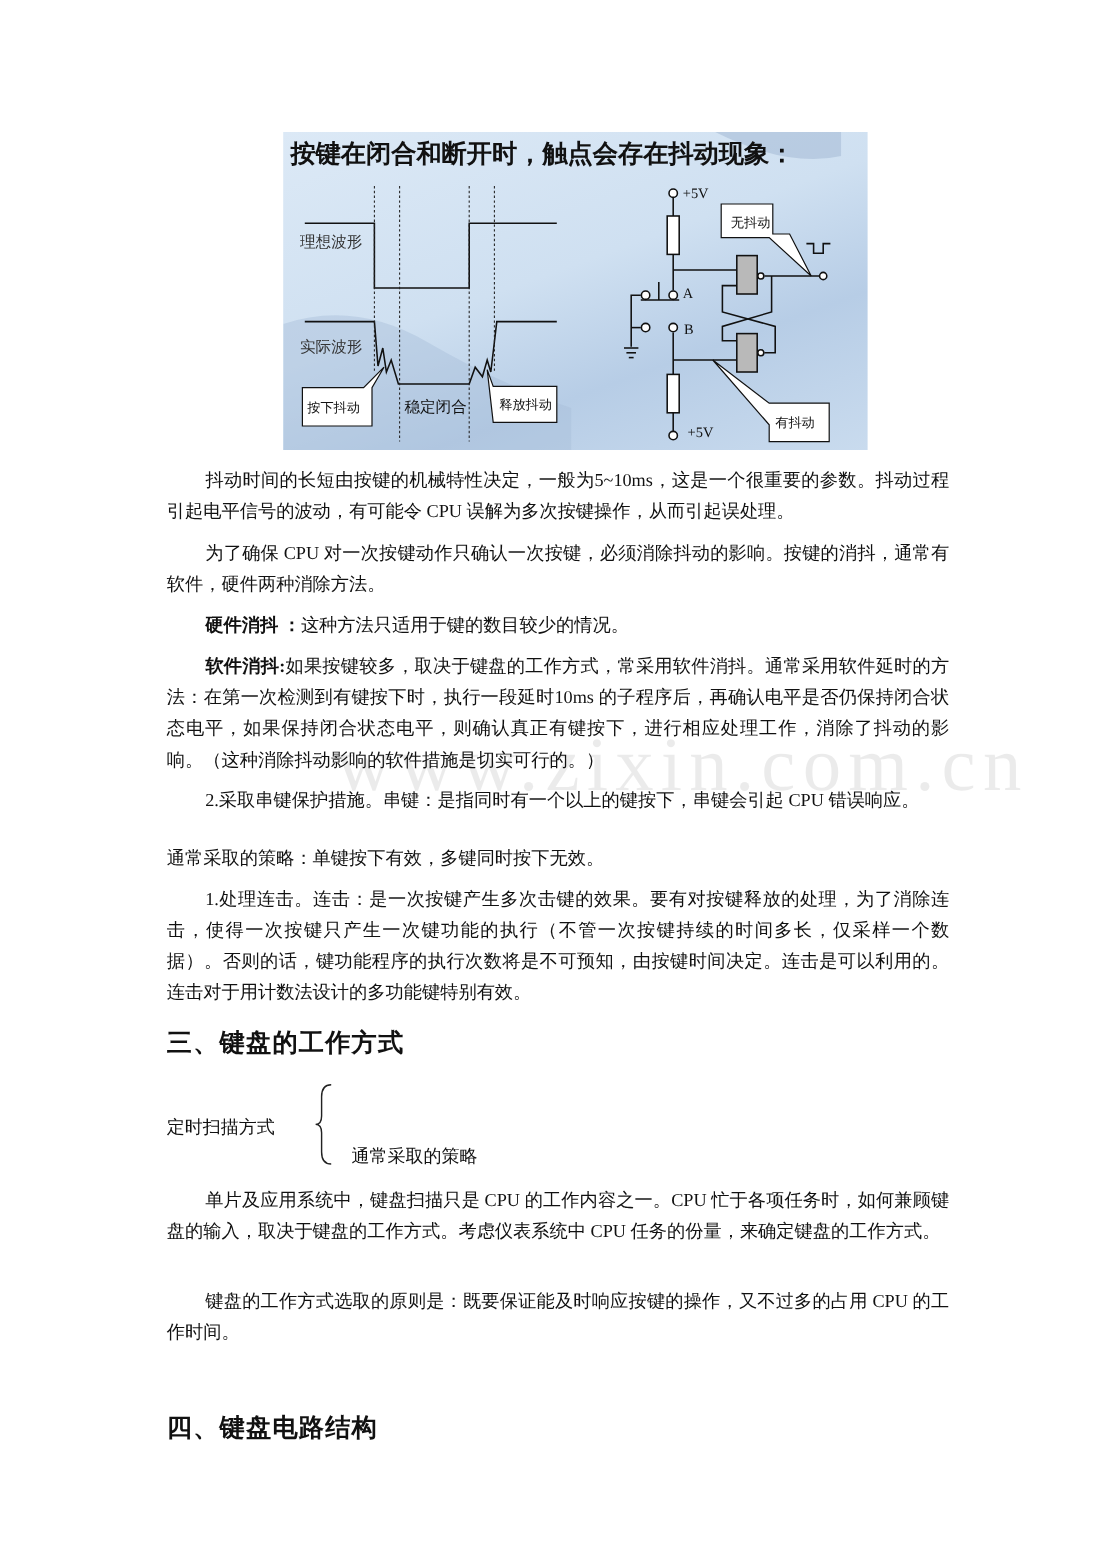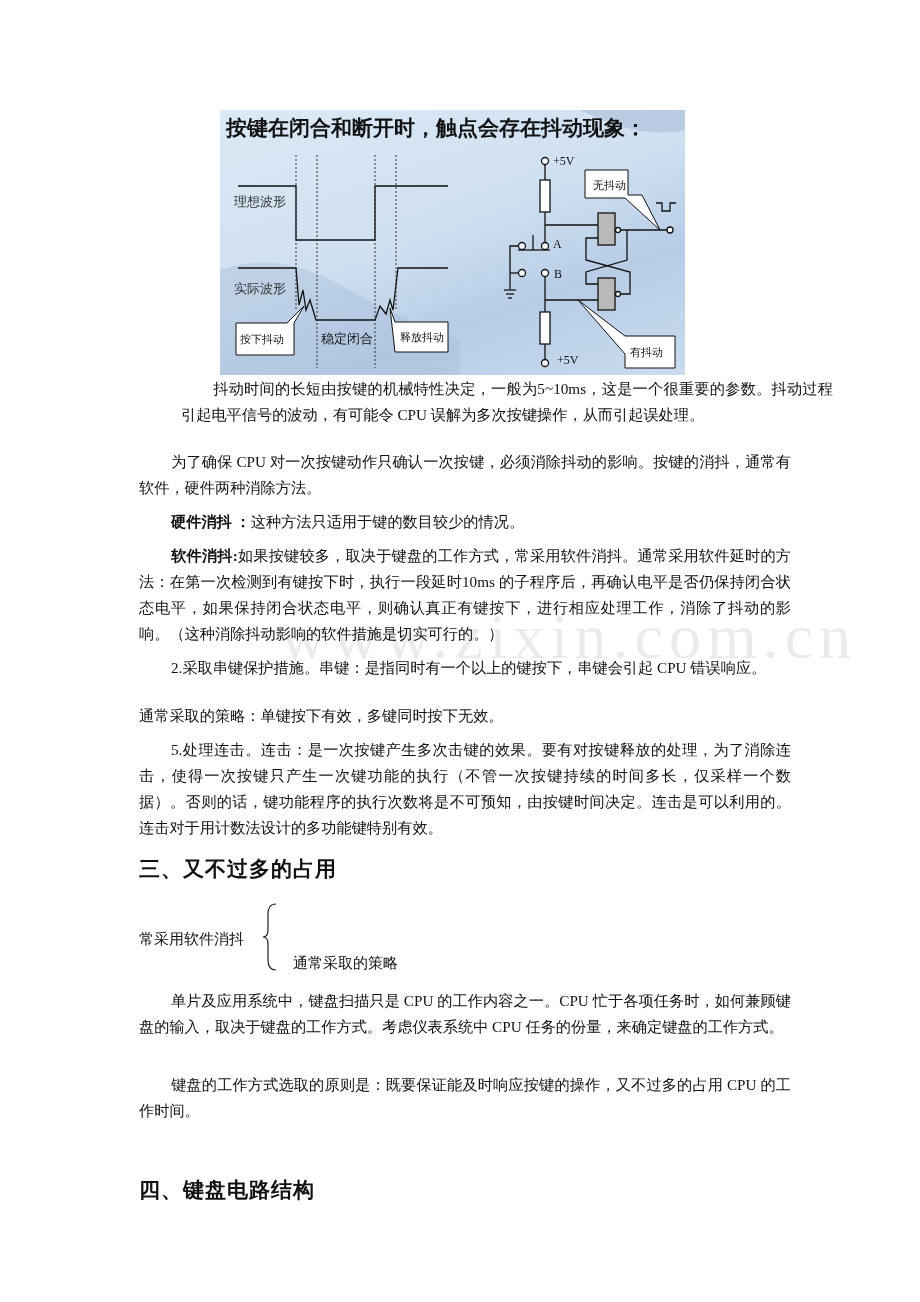--- a/index.html
+++ b/index.html
@@ -1,20 +1,20 @@
 <!DOCTYPE html>
 <html><head>
   <meta charset="utf-8">
   <style>
     html, body { margin: 0; padding: 0; background: #ffffff; }
     body { width: 920px; height: 1302px; position: relative; overflow: hidden;
            font-family: "Liberation Serif", "DejaVu Serif", serif; color: #111; }
-    .figure { position: absolute; left: 220px; top: 110px; width: 465px; height: 265px;
+    .figure { position: absolute; left: 236px; top: 110px; width: 465px; height: 265px;
               background: linear-gradient(160deg, #dce9f6 0%, #cfe0f1 45%, #b7cde6 70%, #c9dbee 100%);
-              overflow: hidden; }
+              overflow: hidden; padding-left: 22px; }
     .figure svg { position: absolute; left: 0; top: 0; }
     .p { position: absolute; left: 139px; width: 652px; font-size: 15.2px; line-height: 26px;
          text-align: justify; margin: 0; }
     .p .ind { display: inline-block; width: 32px; }
     .p b { font-weight: bold; }
     .h { position: absolute; left: 139px; font-size: 21px; font-weight: bold; margin: 0;
          font-family: "DejaVu Sans", "Liberation Sans", sans-serif; letter-spacing: 1px; }
     .brace-block { position: absolute; left: 139px; top: 896px; width: 600px; height: 80px; font-size: 15px; }
     .watermark { position: absolute; left: 280px; top: 600px; font-size: 64px; color: rgba(0,0,0,0.08);
                  font-family: Liberation Serif, serif; letter-spacing: 6px; pointer-events: none; }
@@ -84,46 +84,46 @@
   <div style="position:absolute;left:101px;top:220px;font-size:13px;">稳定闭合</div>
   <div style="position:absolute;left:180px;top:220px;font-size:11px;">释放抖动</div>
   <div style="position:absolute;left:333px;top:44px;font-size:12px;">+5V</div>
   <div style="position:absolute;left:337px;top:243px;font-size:12px;">+5V</div>
   <div style="position:absolute;left:333px;top:127px;font-size:12px;">A</div>
   <div style="position:absolute;left:334px;top:157px;font-size:12px;">B</div>
   <div style="position:absolute;left:373px;top:68px;font-size:11px;">无抖动</div>
   <div style="position:absolute;left:410px;top:235px;font-size:11px;">有抖动</div>
 </div>
 
-<p class="p" style="top:376px;margin-left:42px;">
+<p class="p" style="top:388px;">
   <span class="ind"></span><span>抖动时间的长短由按键的机械特性决定，一般为5~10ms，这是一个很重要的参数。抖动过程引起电平信号的波动，有可能令 CPU 误解为多次按键操作，从而引起误处理。</span>
 </p>
 <p class="p" style="top:449px;">
   <span class="ind"></span><span>为了确保 CPU 对一次按键动作只确认一次按键，必须消除抖动的影响。按键的消抖，通常有软件，硬件两种消除方法。</span>
 </p>
 <p class="p" style="top:509px;">
   <span class="ind"></span><b>硬件消抖 ：</b><span>这种方法只适用于键的数目较少的情况。</span>
 </p>
 <p class="p" style="top:543px;">
   <span class="ind"></span><b>软件消抖:</b><span>如果按键较多，取决于键盘的工作方式，常采用软件消抖。通常采用软件延时的方法：在第一次检测到有键按下时，执行一段延时10ms 的子程序后，再确认电平是否仍保持闭合状态电平，如果保持闭合状态电平，则确认真正有键按下，进行相应处理工作，消除了抖动的影响。（这种消除抖动影响的软件措施是切实可行的。）</span>
 </p>
 <p class="p" style="top:655px;">
   <span class="ind"></span><span>2.采取串键保护措施。串键：是指同时有一个以上的键按下，串键会引起 CPU 错误响应。</span>
 </p>
 <p class="p" style="top:703px;">
   <span>通常采取的策略：单键按下有效，多键同时按下无效。</span>
 </p>
 <p class="p" style="top:737px;">
-  <span class="ind"></span><span>5.处理连击。连击：是一次按键产生多次击键的效果。要有对按键释放的处理，为了消除连击，使得一次按键只产生一次键功能的执行（不管一次按键持续的时间多长，仅采样一个数据）。否则的话，键功能程序的执行次数将是不可预知，由按键时间决定。连击是可以利用的。连击对于用计数法设计的多功能键特别有效。</span>
+  <span class="ind"></span><span>1.处理连击。连击：是一次按键产生多次击键的效果。要有对按键释放的处理，为了消除连击，使得一次按键只产生一次键功能的执行（不管一次按键持续的时间多长，仅采样一个数据）。否则的话，键功能程序的执行次数将是不可预知，由按键时间决定。连击是可以利用的。连击对于用计数法设计的多功能键特别有效。</span>
 </p>
 
-<h2 class="h" style="top:855px;">三、又不过多的占用</h2>
+<h2 class="h" style="top:855px;">三、键盘的工作方式</h2>
 
 <div class="brace-block">
-  <div style="position:absolute;left:0;top:34px;">常采用软件消抖</div>
+  <div style="position:absolute;left:0;top:34px;">定时扫描方式</div>
   <svg width="20" height="70" style="position:absolute;left:123px;top:6px;">
     <path d="M14 2 Q6 2 6 12 L6 28 Q6 35 1 35 Q6 35 6 42 L6 58 Q6 68 14 68" stroke="#222" stroke-width="1.2" fill="none"></path>
   </svg>
   <div style="position:absolute;left:154px;top:58px;">通常采取的策略</div>
 </div>
 
 <p class="p" style="top:988px;">
   <span class="ind"></span><span>单片及应用系统中，键盘扫描只是 CPU 的工作内容之一。CPU 忙于各项任务时，如何兼顾键盘的输入，取决于键盘的工作方式。考虑仪表系统中 CPU 任务的份量，来确定键盘的工作方式。</span>
 </p>
 <p class="p" style="top:1072px;">

